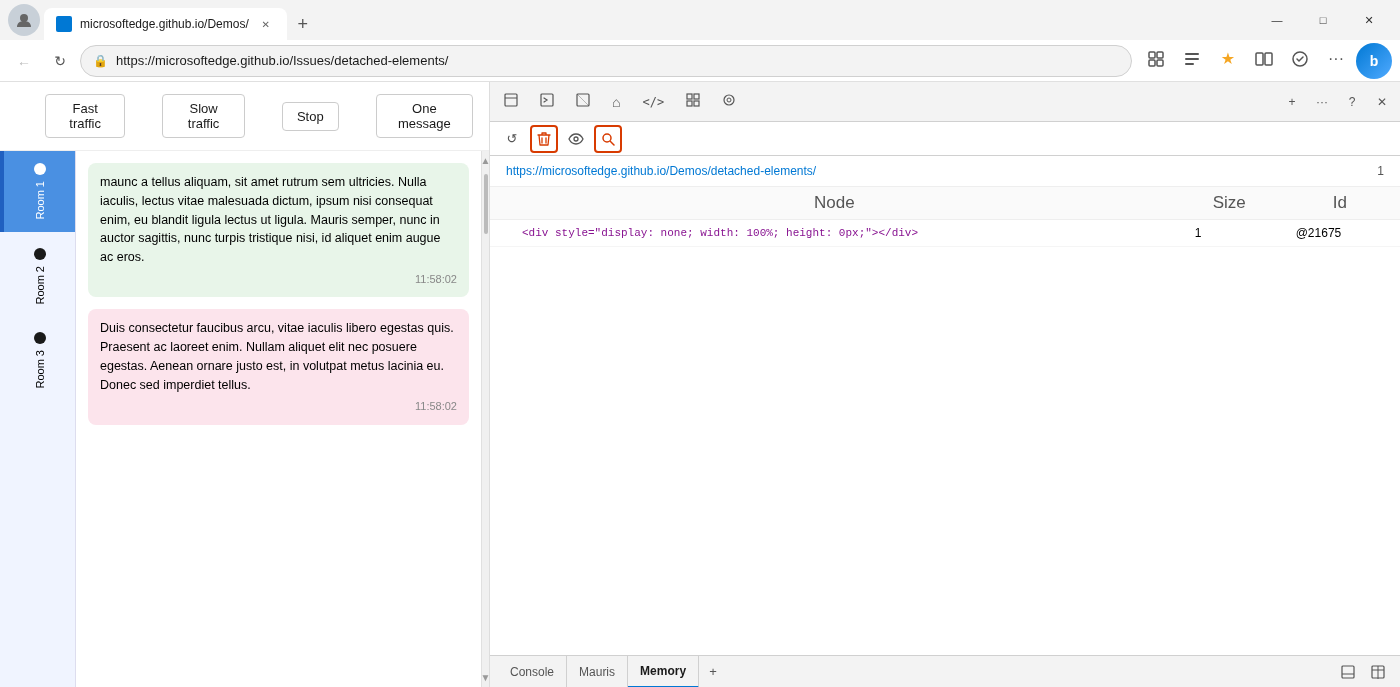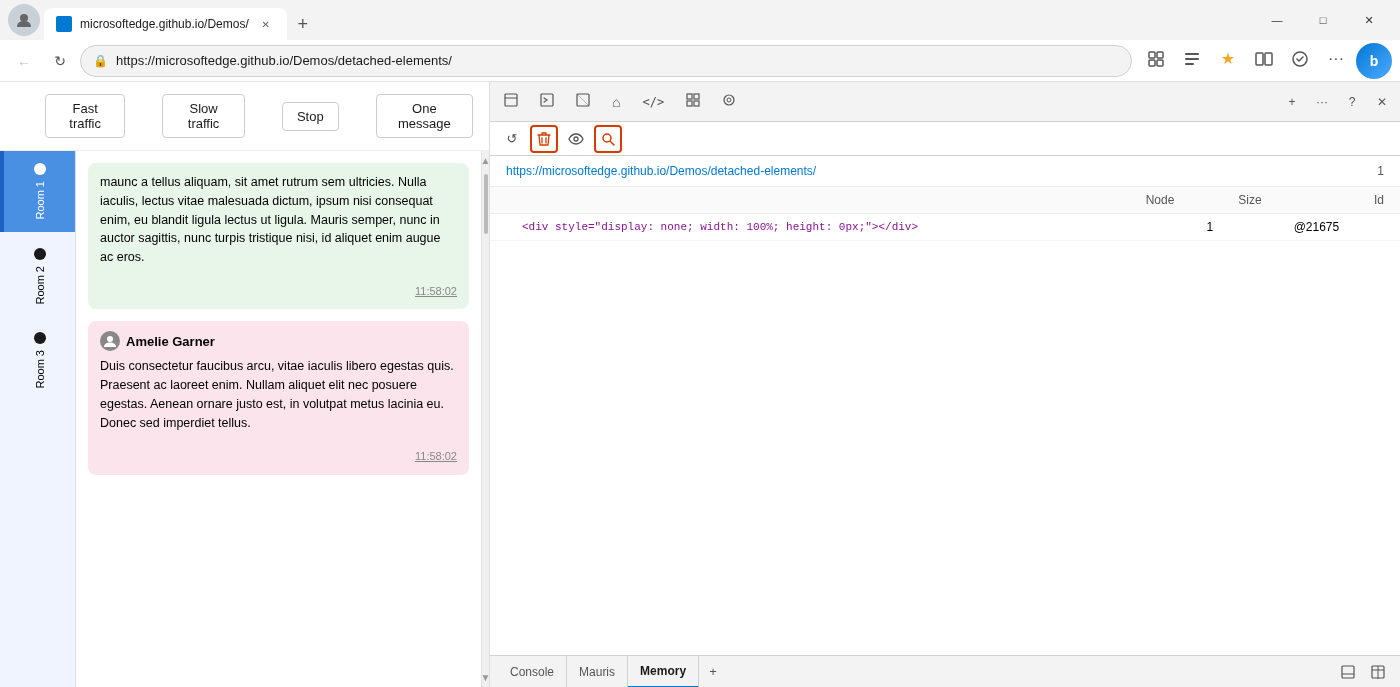--- a/index.html
+++ b/index.html
@@ -43,21 +43,21 @@
     .rooms-sidebar { width: 76px; background: #f0f4ff; border-right: 1px solid #dde; display: flex; flex-direction: column; gap: 4px; padding: 0; }
     .room-item { display: flex; flex-direction: column; align-items: center; justify-content: center; padding: 12px 4px; cursor: pointer; font-size: 12px; gap: 6px; border-left: 4px solid transparent; }
     .room-item.active { background: #4a90e2; color: white; border-left: 4px solid #2060c0; }
     .room-item .room-dot { width: 12px; height: 12px; border-radius: 50%; background: #1a1a1a; }
     .room-item.active .room-dot { background: white; }
     .room-label { font-size: 11px; writing-mode: vertical-rl; text-orientation: mixed; transform: rotate(180deg); }
     .messages-area { flex: 1; overflow-y: auto; padding: 12px; display: flex; flex-direction: column; gap: 12px; align-items: center; }
     .message-bubble { border-radius: 8px; padding: 10px 12px; font-size: 12.5px; line-height: 1.5; position: relative; }
     .message-bubble.green { background: #e8f5e9; }
     .message-bubble.pink { background: #fce4ec; }
-    .message-time { text-align: right; font-size: 11px; color: #888; margin-top: 16px; text-decoration: underline; }
+    .message-time { text-align: right; font-size: 11px; color: #888; margin-top: 4px; }
     .message-sender { display: flex; align-items: center; gap: 6px; font-weight: bold; font-size: 13px; margin-bottom: 6px; }
     .sender-avatar { width: 20px; height: 20px; background: #888; border-radius: 50%; display: flex; align-items: center; justify-content: center; color: white; font-size: 10px; }
     .scroll-indicator { width: 8px; background: #f0f0f0; display: flex; flex-direction: column; align-items: center; border-left: 1px solid #e0e0e0; }
     .scroll-thumb { width: 4px; background: #bbb; border-radius: 2px; margin: 4px auto; height: 60px; }
     .scroll-arrow { color: #999; font-size: 10px; padding: 4px; cursor: pointer; }
 
     
     .devtools-panel { flex: 1; display: flex; flex-direction: column; background: white; }
     .devtools-tabs { display: flex; align-items: center; height: 40px; background: #f3f3f3; border-bottom: 1px solid #d0d0d0; padding: 0 4px; gap: 2px; }
     .devtool-tab { display: flex; align-items: center; gap: 6px; padding: 0 10px; height: 32px; border-radius: 6px 6px 0 0; cursor: pointer; font-size: 12px; color: #555; white-space: nowrap; }
@@ -74,21 +74,21 @@
     .sub-btn.highlighted { border: 2px solid #d83b01; }
     .devtools-url-bar { flex: 1; display: flex; align-items: center; background: #f3f3f3; border: 1px solid #d0d0d0; border-radius: 4px; height: 24px; padding: 0 8px; gap: 4px; }
     .devtools-url-text { font-size: 12px; color: #1a1a1a; flex: 1; }
     .devtools-url-arrow { color: #555; font-size: 10px; cursor: pointer; }
 
     
     .devtools-content { flex: 1; overflow-y: auto; padding: 0; }
     .devtools-url-header { display: flex; align-items: center; justify-content: space-between; padding: 8px 16px; border-bottom: 1px solid #eee; font-size: 12px; color: #0078d4; }
     .devtools-count { font-size: 12px; color: #555; }
     .devtools-table { width: 100%; border-collapse: collapse; }
-    .devtools-table th { text-align: right; padding: 6px 16px; font-size: 12px; color: #555; font-weight: normal; border-bottom: 1px solid #eee; background: #fafafa; }
+    .devtools-table th { text-align: center; padding: 6px 16px; font-size: 17px; color: #555; font-weight: normal; border-bottom: 1px solid #eee; background: #fafafa; }
     .devtools-table td { padding: 6px 16px; font-size: 12px; border-bottom: 1px solid #f5f5f5; }
     .devtools-table td.node-cell { color: #881391; font-family: 'Courier New', monospace; font-size: 11px; }
     .devtools-table td.node-indent { padding-left: 32px; }
 
     
     .devtools-bottom { display: flex; align-items: center; height: 32px; border-top: 1px solid #d0d0d0; background: #f3f3f3; padding: 0 8px; gap: 0; }
     .devtools-bottom-spacer { flex: 1; }
     .bottom-tab { padding: 0 12px; height: 32px; display: flex; align-items: center; font-size: 12px; color: #555; cursor: pointer; border-right: 1px solid #d0d0d0; }
     .bottom-tab.active { font-weight: 600; color: #1a1a1a; border-bottom: 2px solid #0078d4; }
     .bottom-tab-add { width: 28px; height: 28px; display: flex; align-items: center; justify-content: center; cursor: pointer; color: #555; border-radius: 4px; }
@@ -123,21 +123,21 @@
       <div class="win-btn close">✕</div>
     </div>
   </div>
 
   <div class="nav-bar">
     <button class="nav-btn disabled">←</button>
     <button class="nav-btn">↻</button>
     <div class="address-bar">
       <span class="address-lock">🔒</span>
       <span class="address-text">
-        <span>https://microsoftedge.github.io/</span><span style="color:#1a1a1a">Demos/detached-elements/</span>
+        <span>https://microsoftedge.github.io/</span><span style="color:#1a1a1a">Issues/detached-elements/</span>
       </span>
     </div>
     <div class="nav-icons">
       <div class="nav-icon">
         <svg width="18" height="18" viewBox="0 0 18 18" fill="none">
             <rect x="2" y="2" width="6" height="6" rx="1" stroke="#555" stroke-width="1.5"></rect>
             <rect x="10" y="2" width="6" height="6" rx="1" stroke="#555" stroke-width="1.5"></rect>
             <rect x="2" y="10" width="6" height="6" rx="1" stroke="#555" stroke-width="1.5"></rect>
             <rect x="10" y="10" width="6" height="6" rx="1" stroke="#555" stroke-width="1.5"></rect>
           </svg>
@@ -192,29 +192,20 @@
             <span class="room-label">Room 3</span>
           </div>
         </div>
 
         <div class="messages-area">
           <div class="message-bubble green">
             <div style="font-size:12.5px;line-height:1.5;">maunc a tellus aliquam, sit amet rutrum sem ultricies. Nulla iaculis, lectus vitae malesuada dictum, ipsum nisi consequat enim, eu blandit ligula lectus ut ligula. Mauris semper, nunc in auctor sagittis, nunc turpis tristique nisi, id aliquet enim augue ac eros.</div>
             <div class="message-time">11:58:02</div>
           </div>
           <div class="message-bubble pink">
-            <div class="message-sender">
-              <div class="sender-avatar">
-                <svg width="14" height="14" viewBox="0 0 14 14" fill="none">
-                    <circle cx="7" cy="5" r="3" fill="white"></circle>
-                    <path d="M1 13c0-3 2.5-4.5 6-4.5s6 1.5 6 4.5" fill="white"></path>
-                  </svg>
-              </div>
-              <span>Amelie Garner</span>
-            </div>
             <div style="font-size:12.5px;line-height:1.5;">Duis consectetur faucibus arcu, vitae iaculis libero egestas quis. Praesent ac laoreet enim. Nullam aliquet elit nec posuere egestas. Aenean ornare justo est, in volutpat metus lacinia eu. Donec sed imperdiet tellus.</div>
             <div class="message-time">11:58:02</div>
           </div>
         </div>
 
         <div class="scroll-indicator">
           <div class="scroll-arrow">▲</div>
           <div class="scroll-thumb"></div>
           <div style="flex:1"></div>
           <div class="scroll-arrow">▼</div>

